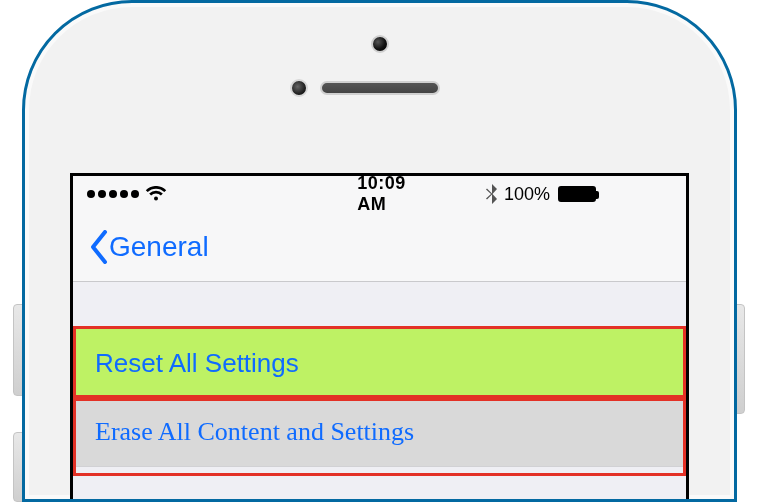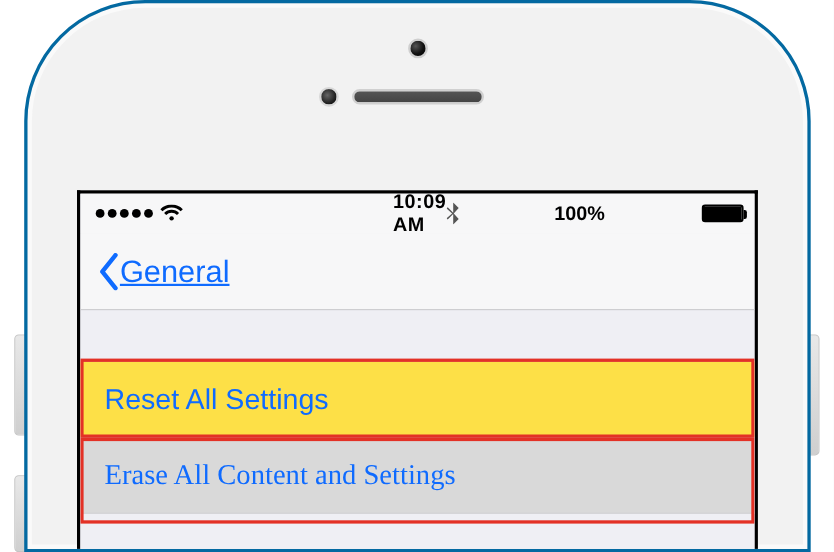--- a/index.html
+++ b/index.html
@@ -106,21 +106,21 @@
     background: #f7f7f8;
     display: flex;
     align-items: center;
     padding: 0 10px 0 14px;
     font-size: 18px;
     color: #000;
   }
   .status-left, .status-center, .status-right { display: flex; align-items: center; }
   .status-left  { flex: 1; gap: 6px; }
   .status-center{ flex: 0; font-weight: 600; letter-spacing: 0.5px; }
-  .status-right { flex: 1; justify-content: space-between; gap: 6px; font-weight: bold; }
+  .status-right { flex: 1; justify-content: center; gap: 6px; }
   .dots { display: flex; gap: 3px; }
   .dots i { width: 8px; height: 8px; border-radius: 50%; background: #000; display: block; }
   .wifi svg, .bt svg { display: block; }
   .battery {
     width: 38px; height: 16px; border: 2px solid #000; border-radius: 3px;
     position: relative; margin-left: 2px;
   }
   .battery:after {
     content: ""; position: absolute; right: -5px; top: 3px; width: 3px; height: 8px;
     background: #000; border-radius: 0 2px 2px 0;
@@ -136,29 +136,28 @@
     display: flex;
     align-items: center;
     justify-content: center;
   }
   .nav-title { font-size: 28px; font-weight: 700; color:#000; }
   .nav-back {
     position: absolute; left: 6px; top: 0; bottom: 0;
     display: flex; align-items: center; gap: 0px;
     color: #0f6bff; font-size: 28px; font-weight: 400;
     padding: 0 10px;
-    text-decoration: underline;
   }
   .nav-back svg { display: block; }
 
   .content { flex: 1; padding-top: 46px; background:#efeff4; }
 
   .row {
     height: 70px;
-    background: #fde047;
+    background: #bef264;
     border-top: 1px solid #d1d1d4;
     border-bottom: 1px solid #d1d1d4;
     display: flex; align-items: center;
     padding: 0 22px;
     color: #0f6bff;
     font-size: 26px;
     font-weight: 400;
     margin-bottom: -1px;
   }
   .row.selected { background: #d9d9d9; font-family: Liberation Serif, serif; }

